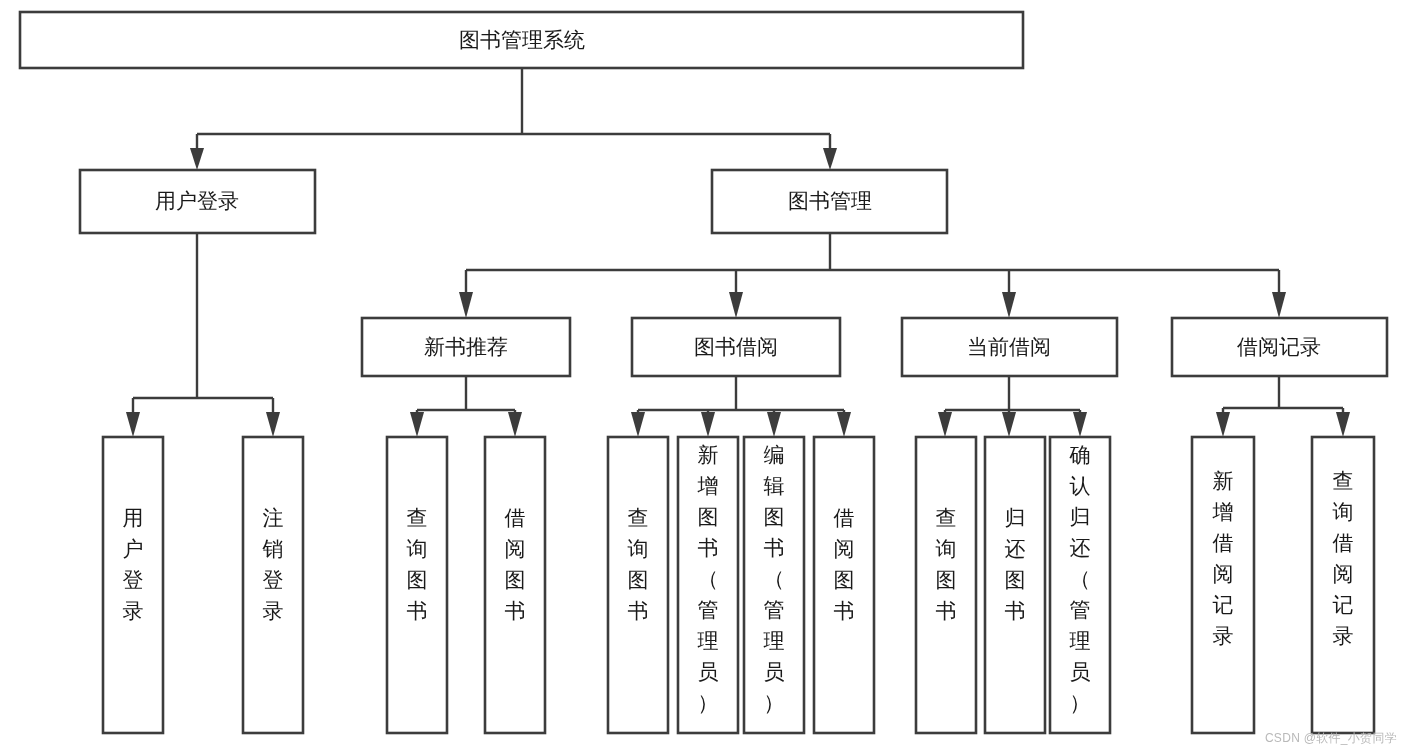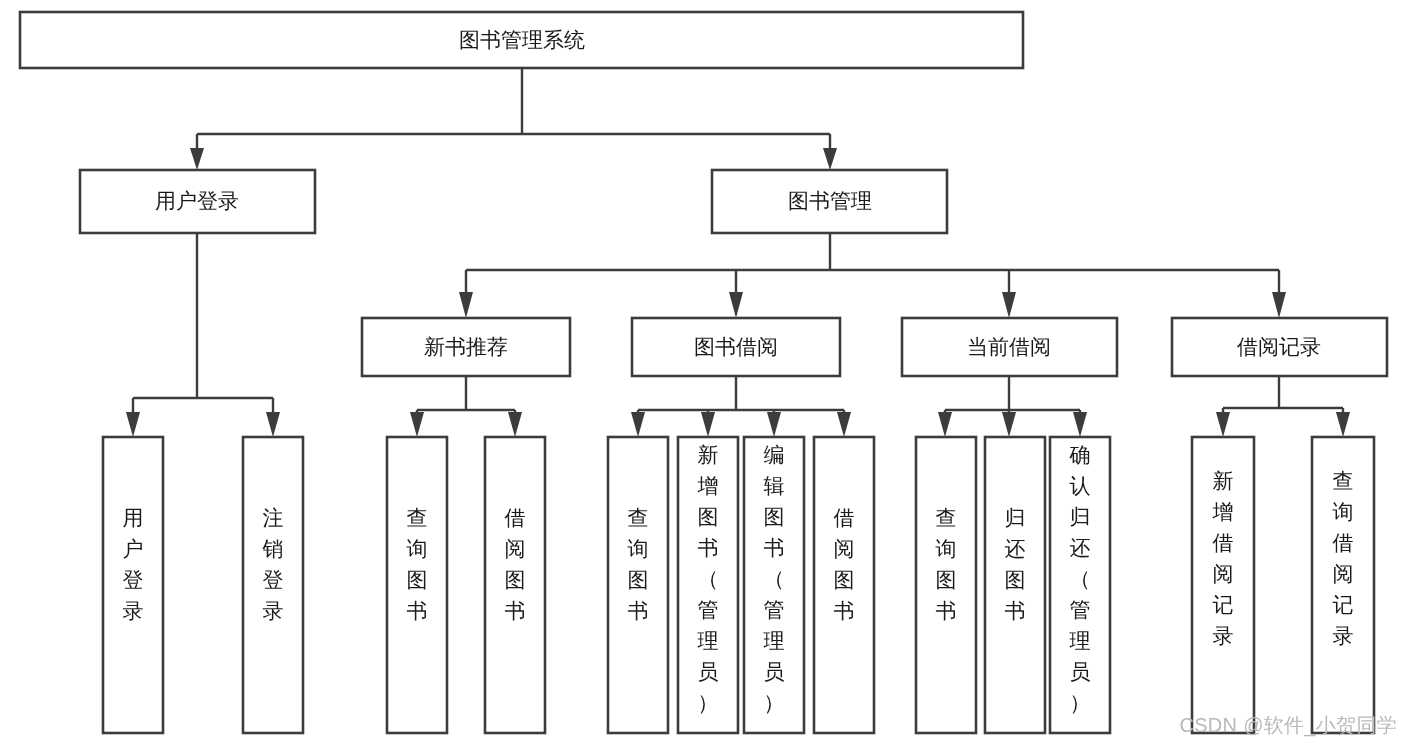--- a/index.html
+++ b/index.html
@@ -50,23 +50,23 @@
   }
   .leaf-label {
     font-family: "Liberation Sans", "DejaVu Sans", sans-serif;
     fill: #1a1a1a;
     font-size: 21px;
     text-anchor: middle;
   }
   .watermark {
     position: absolute;
     right: 8px;
-    bottom: 8px;
-    font-family: "Liberation Sans", "DejaVu Sans", sans-serif;
-    font-size: 20px;
+    bottom: 0;
+    font-family: "Liberation Sans", "DejaVu Sans", sans-serif;
+    font-size: 12px;
     color: #b9b9b9;
     white-space: nowrap;
     letter-spacing: 0.3px;
   }
 </style>
 </head>
 <body>
 
 <div id="diagram-root">
 

